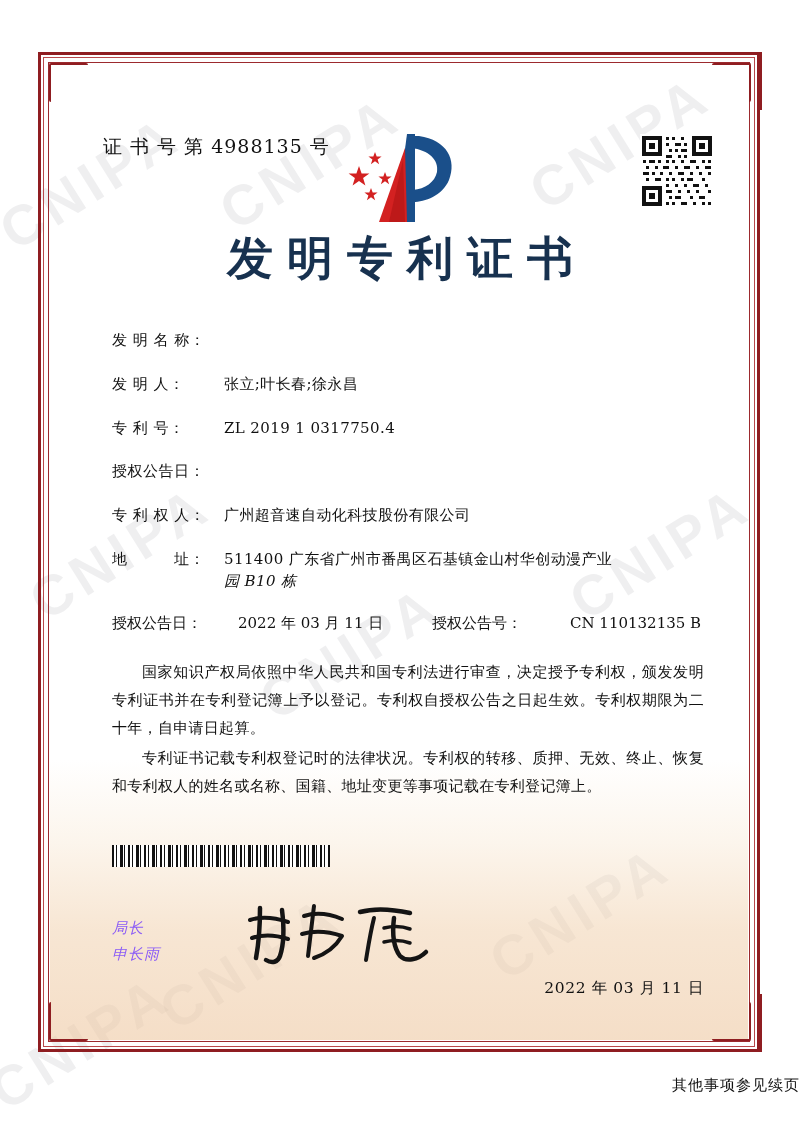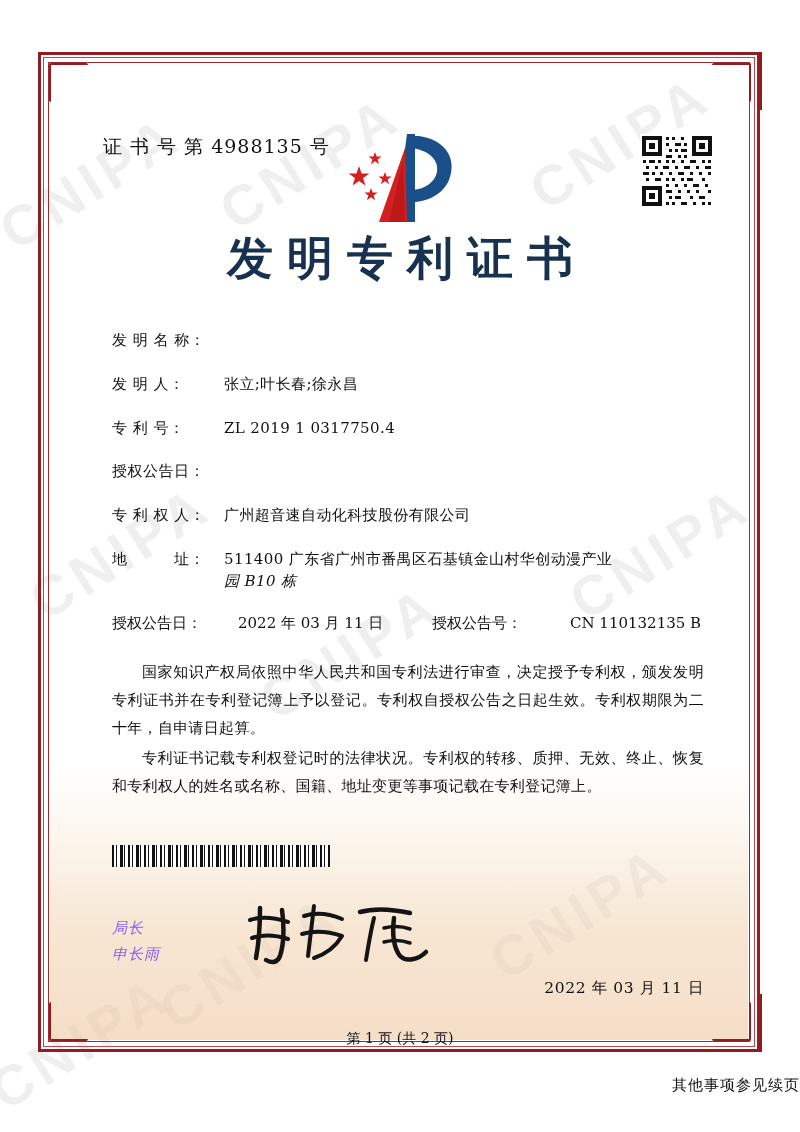--- a/index.html
+++ b/index.html
@@ -442,16 +442,15 @@
         <path d="M132 20 C128 36 126 50 124 62" stroke-width="4"></path>
         <path d="M152 20 C150 36 152 50 158 58 C164 64 176 62 184 54" stroke-width="4.5"></path>
         <path d="M142 30 C150 28 160 28 168 31" stroke-width="3.5"></path>
         <path d="M142 44 C150 42 160 42 168 45" stroke-width="3.5"></path>
       </g>
     </svg>
   </div>
 
   <div class="sig-date">2022 年 03 月 11 日</div>
 
-  <div class="page-num">第 1 页 (共 2 页)</div>
   <div class="footer-note">其他事项参见续页</div>
 
 </div>
 
 </body></html>

